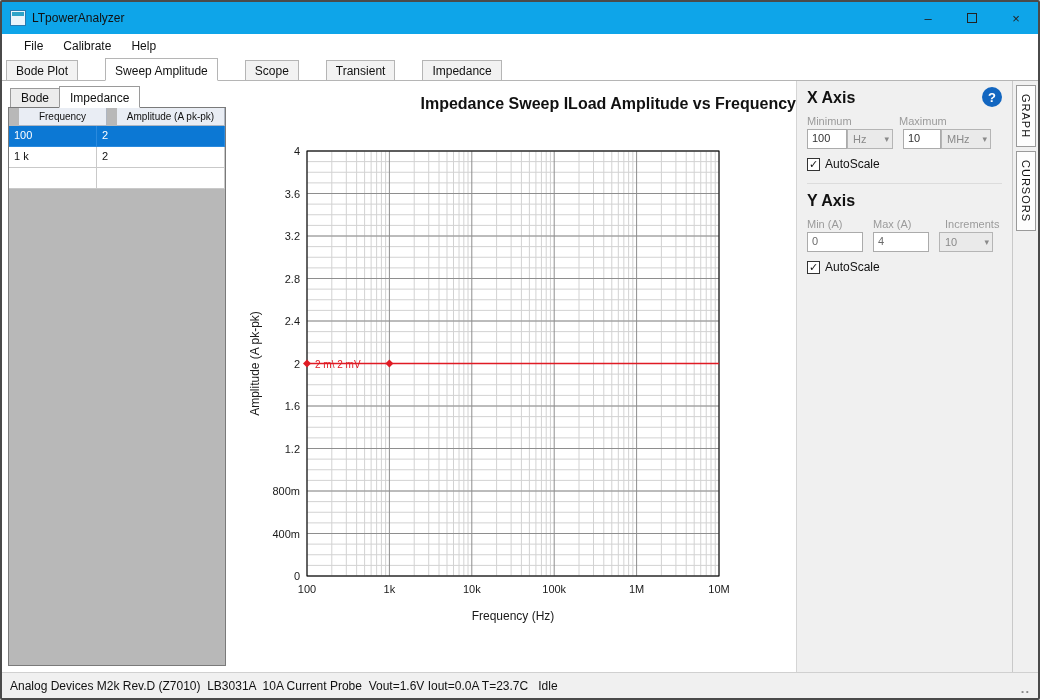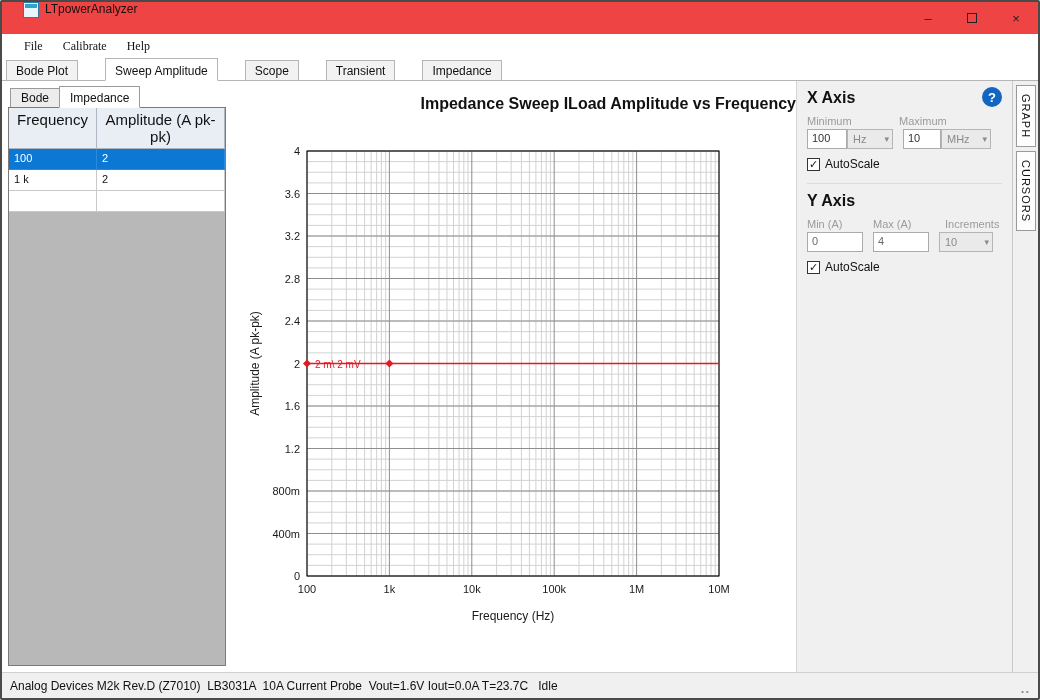--- a/index.html
+++ b/index.html
@@ -1,48 +1,48 @@
 <!DOCTYPE html>
 <html><head>
 <meta charset="utf-8">
 <style>
   * { margin:0; padding:0; box-sizing:border-box; }
   html,body { width:1040px; height:700px; font-family:"Liberation Sans", sans-serif; background:#e8e8e8; }
   .window { width:1040px; height:700px; background:#ffffff; border:2px solid #4a4a4a; border-radius:2px;
             display:flex; flex-direction:column; overflow:hidden; }
 
   
-  .titlebar { height:32px; display:flex; align-items:flex-start; background:#ef4444; flex:0 0 auto;padding-left:13px; }
+  .titlebar { height:32px; display:flex; align-items:center; background:#0ea5e9; flex:0 0 auto; }
   .app-icon { width:16px; height:16px; margin:0 6px 0 8px; background:#eaf4fb; border:1px solid #2a7ab0; position:relative; }
   .app-icon::after { content:""; position:absolute; left:1px; top:1px; width:12px; height:4px; background:#2fa3c8; }
   .title-text { font-size:12px; color:#111; }
   .win-btns { margin-left:auto; display:flex; height:100%; }
   .win-btn { width:44px; height:100%; display:flex; align-items:center; justify-content:center; font-size:13px; color:#222; cursor:default; }
   .maxbox { width:10px; height:10px; border:1px solid #222; display:inline-block; }
 
   
   .menubar { height:24px; display:flex; align-items:center; padding-left:12px; background:#fff; font-size:12px; flex:0 0 auto; }
-  .menu-item { padding:4px 10px; color:#111;font-family:Liberation Serif, serif; }
+  .menu-item { padding:4px 10px; color:#111; }
 
   
   .maintabs { height:23px; display:flex; align-items:flex-end; padding-left:4px; border-bottom:1px solid #b5b5b5; background:#fff; flex:0 0 auto;gap:28px; }
   .mtab { font-size:12px; color:#111; padding:3px 9px 4px; border:1px solid #b5b5b5; border-bottom:none; background:#f2f2f2; margin-right:-1px; height:20px; }
   .mtab.active { background:#fff; height:23px; padding-top:5px; position:relative; z-index:2; margin-bottom:-1px; border-bottom:1px solid #fff; }
 
   
   .content { flex:1 1 auto; display:flex; background:#4c1d95; min-height:0; }
 
   
   .left-panel { width:226px; flex:0 0 auto; padding:4px 2px 6px 6px; display:flex; flex-direction:column; background:#fff; }
   .subtabs { display:flex; align-items:flex-end; height:22px; flex:0 0 auto; padding-left:2px; }
   .stab { font-size:12px; color:#111; padding:2px 10px 3px; border:1px solid #9a9a9a; border-bottom:none; background:#ececec; margin-right:-1px; height:19px; }
   .stab.active { background:#fff; height:22px; padding-top:4px; position:relative; z-index:2; margin-bottom:-1px; border-bottom:1px solid #fff; }
   .grid-table { flex:1 1 auto; border:1px solid #7a7a7a; background:#b8b8b8; display:flex; flex-direction:column; overflow:hidden; }
   .g-row { display:flex; flex:0 0 auto; }
-  .g-h { background:#e9edf4; border-right:1px solid #aeb6c2; border-bottom:1px solid #aeb6c2; font-size:15px; color:#111; padding:3px 4px; text-align:center; }
+  .g-h { background:#e9edf4; border-right:1px solid #aeb6c2; border-bottom:1px solid #aeb6c2; font-size:10px; color:#111; padding:3px 4px; text-align:center;margin-left:10px; }
   .g-c { background:#fff; border-right:1px solid #c9c9c9; border-bottom:1px solid #c9c9c9; font-size:11px; color:#111; padding:3px 5px; height:21px; }
   .col-a { width:88px; flex:0 0 auto; }
   .col-b { flex:1 1 auto; }
   .g-row.selected .g-c { background:#0c78d4; color:#fff; border-right-color:#2a8ade; border-bottom-color:#2a8ade; }
   .g-fill { flex:1 1 auto; background:#b8b8b8; }
 
   
   .chart-panel { flex:1 1 auto; background:#fff; display:flex; flex-direction:column; padding-top:14px; }
   .chart-title { text-align:right; font-size:16px; font-weight:600; color:#111; height:34px; flex:0 0 auto; }
   .chart-mount { flex:1 1 auto; }

